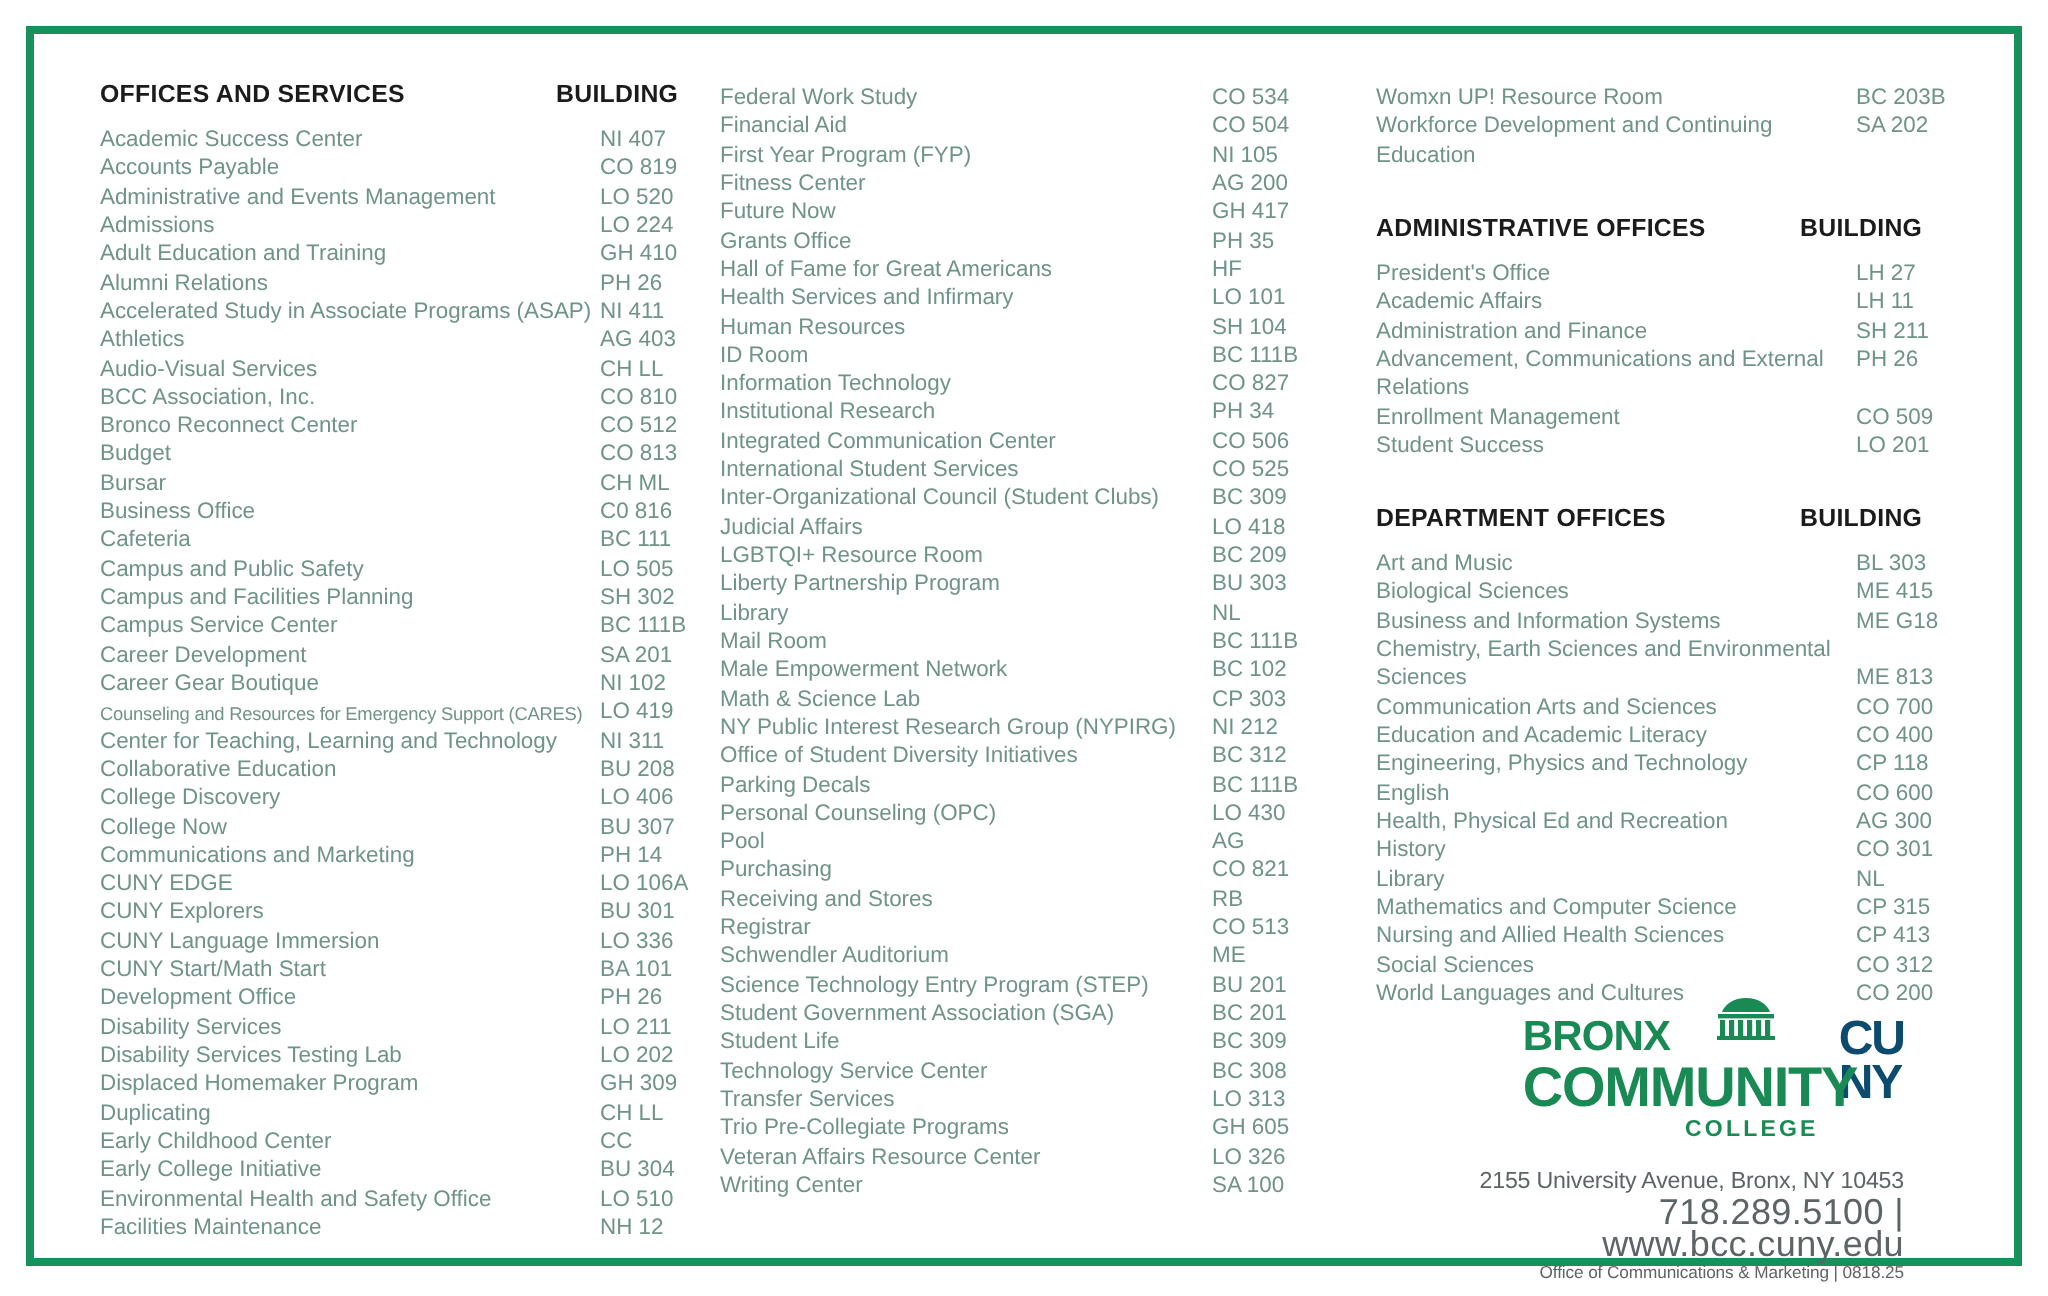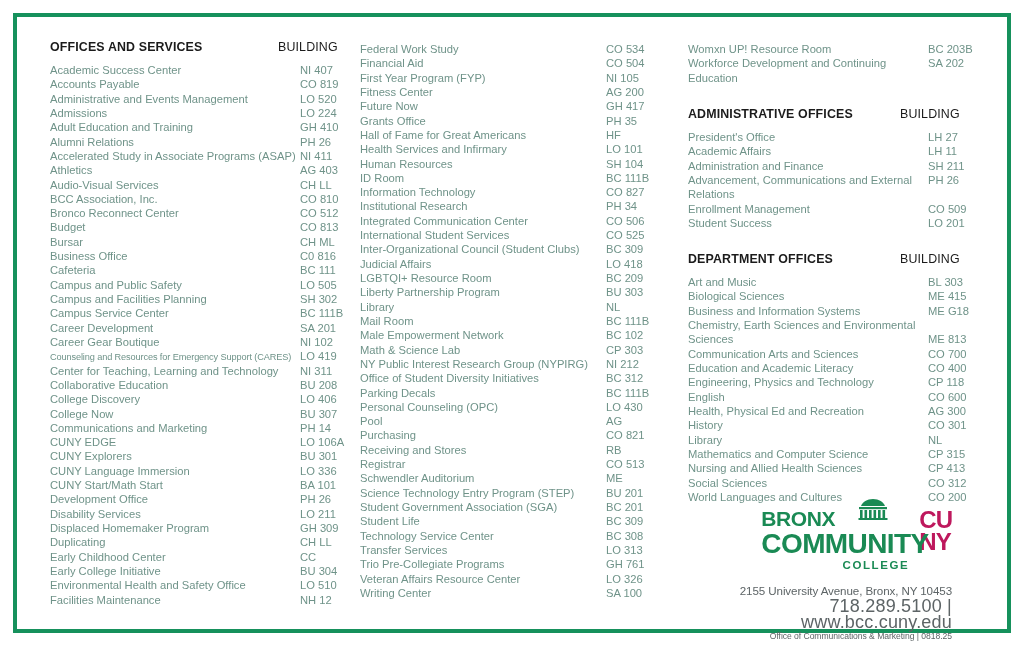--- a/index.html
+++ b/index.html
@@ -52,21 +52,21 @@
     align-items: baseline;
     font-weight: bold;
     font-size: 12.4px;
     color: #1b1b1b;
     letter-spacing: 0.15px;
     height: 21px;
   }
   .section-header .sh-title { flex: 0 0 auto; }
   .section-header .sh-building {
     position: absolute;
-    font-weight: normal;
+    font-weight: bold;
     color: #1b1b1b;
   }
   #col1 .section-header .sh-building { left: 228px; }
   #col3 .section-header .sh-building { left: 212px; }
 
   .rows { margin-top: 2px; }
 
   .row {
     position: relative;
     height: 14.32px;
@@ -150,21 +150,21 @@
     padding-right: 2px;
   }
   #dome-icon {
     position: absolute;
     left: 92px;
     top: -10px;
     width: 40px;
     height: 22px;
   }
   #cuny-logo {
-    color: #be185d;
+    color: #0c4a6e;
     font-weight: bold;
     font-size: 24px;
     line-height: 0.92;
     letter-spacing: -1px;
     margin-left: 8px;
     margin-top: 1px;
   }
   #cuny-logo span { display: block; }
 
   #footer-lines {
@@ -325,20 +325,24 @@
           </div>
           <div class="row">
             <span class="label">Development Office</span>
             <span class="code">PH 26</span>
           </div>
           <div class="row">
             <span class="label">Disability Services</span>
             <span class="code">LO 211</span>
           </div>
           <div class="row">
+            <span class="label">Disability Services Testing Lab</span>
+            <span class="code">LO 202</span>
+          </div>
+          <div class="row">
             <span class="label">Displaced Homemaker Program</span>
             <span class="code">GH 309</span>
           </div>
           <div class="row">
             <span class="label">Duplicating</span>
             <span class="code">CH LL</span>
           </div>
           <div class="row">
             <span class="label">Early Childhood Center</span>
             <span class="code">CC</span>
@@ -499,21 +503,21 @@
           <div class="row">
             <span class="label">Technology Service Center</span>
             <span class="code">BC 308</span>
           </div>
           <div class="row">
             <span class="label">Transfer Services</span>
             <span class="code">LO 313</span>
           </div>
           <div class="row">
             <span class="label">Trio Pre-Collegiate Programs</span>
-            <span class="code">GH 761</span>
+            <span class="code">GH 605</span>
           </div>
           <div class="row">
             <span class="label">Veteran Affairs Resource Center</span>
             <span class="code">LO 326</span>
           </div>
           <div class="row">
             <span class="label">Writing Center</span>
             <span class="code">SA 100</span>
           </div>
         </div>

